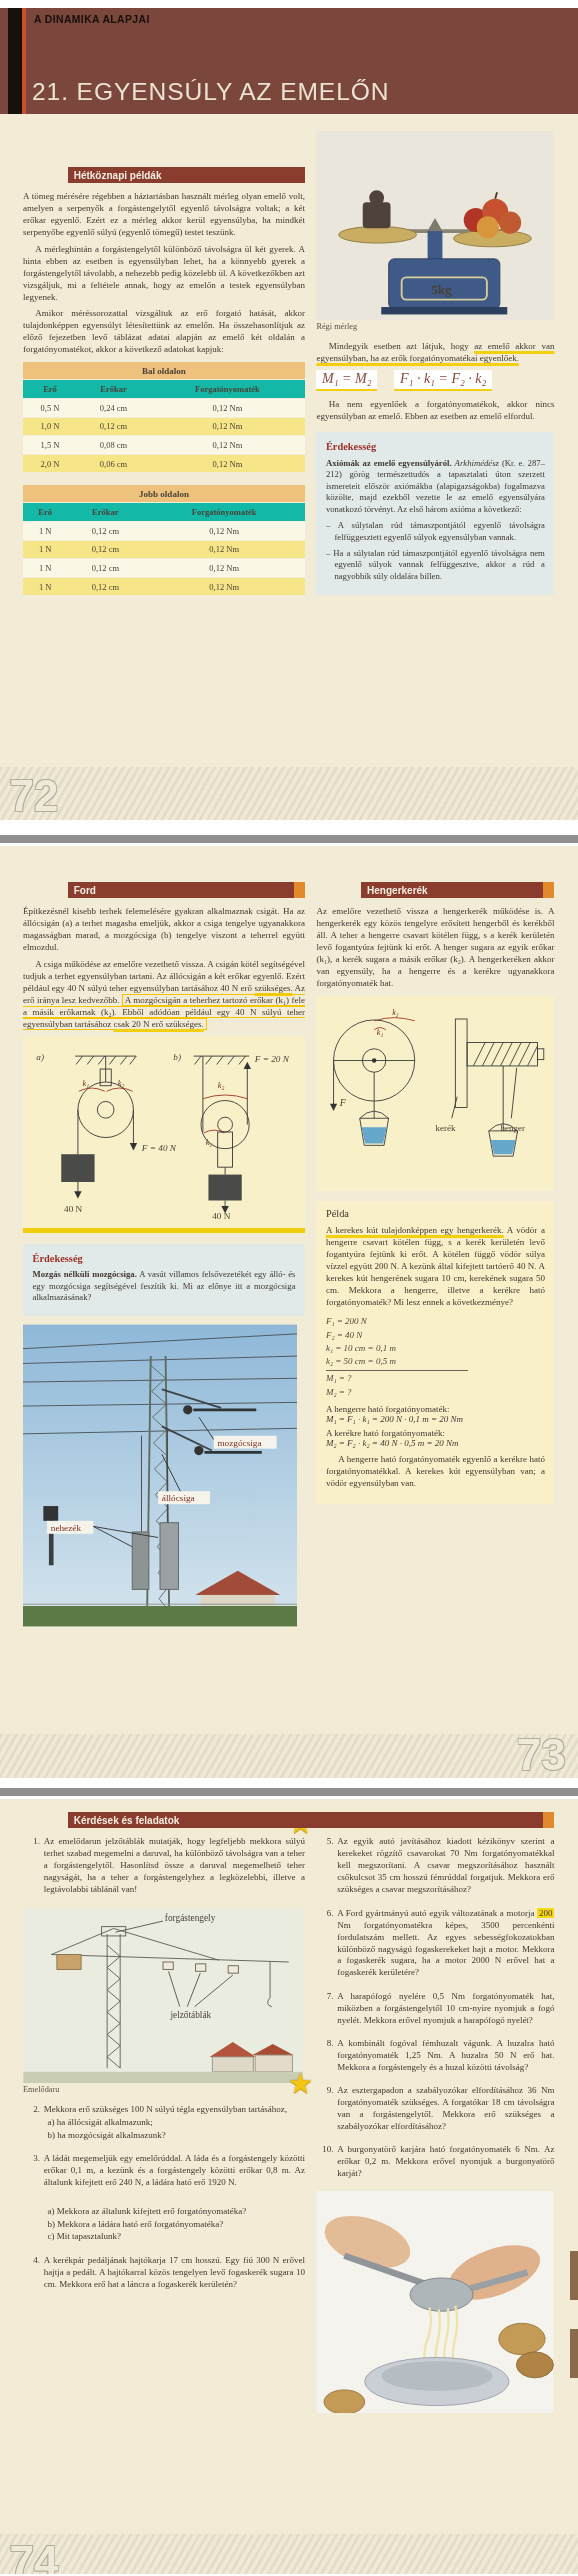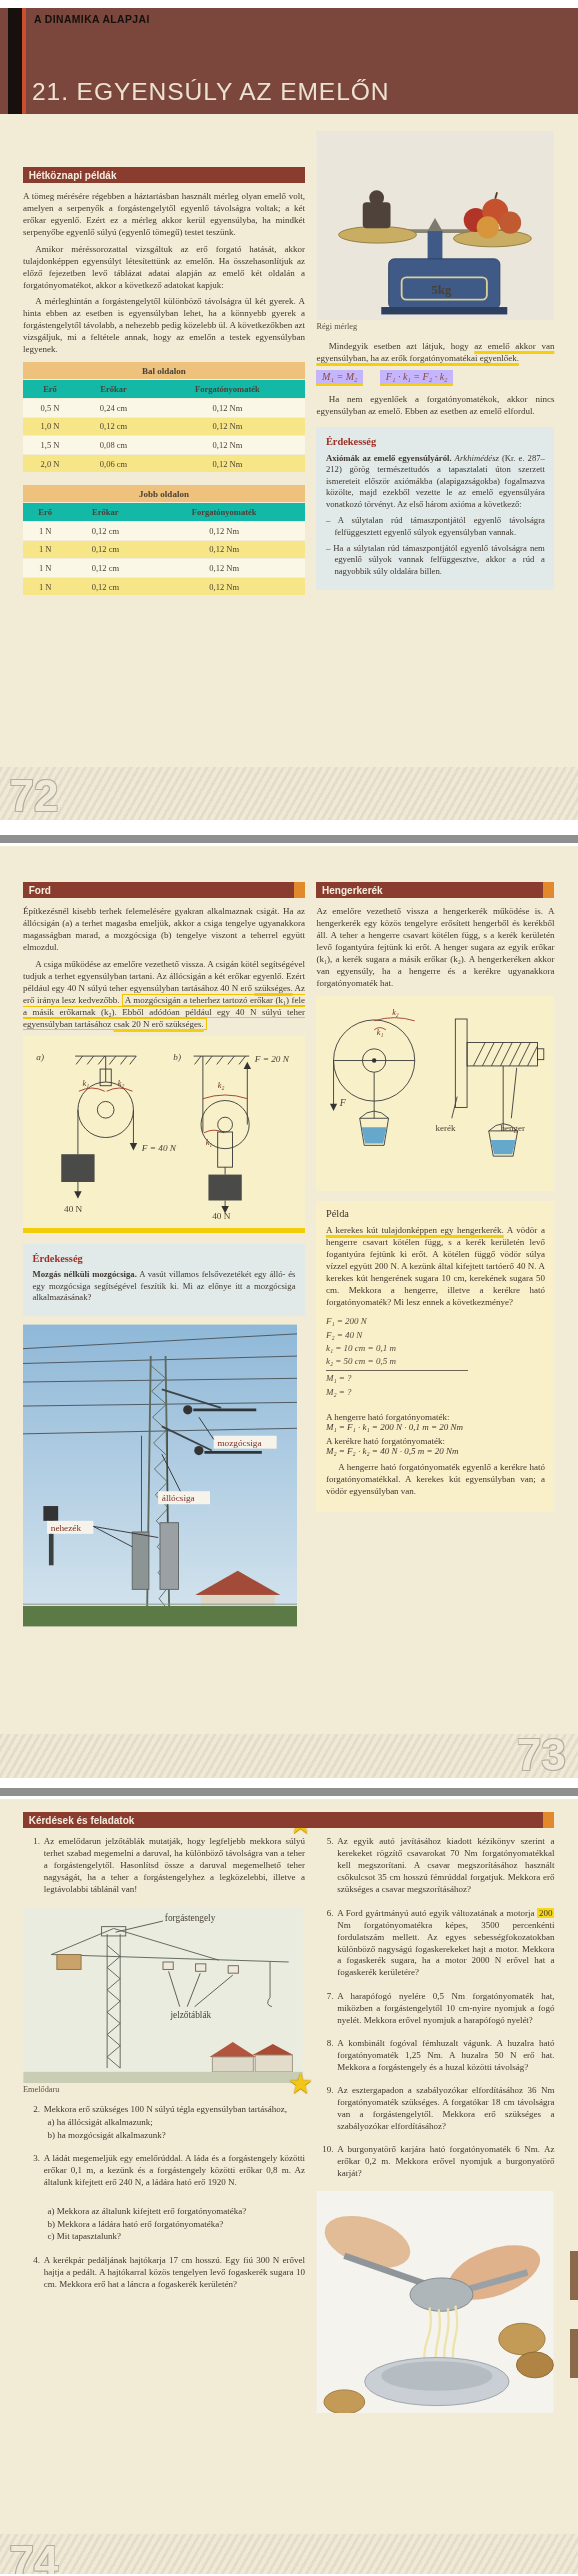--- a/index.html
+++ b/index.html
@@ -21,21 +21,21 @@
           font-weight:bold;font-size:10.4px;color:#15100b;letter-spacing:0.4px;}
   .chap-title{position:absolute;left:32px;bottom:7.6px;font-family:"Liberation Sans",sans-serif;
           font-weight:400;font-size:24.6px;color:#ece2d2;letter-spacing:0.9px;}
 
   
   .cols{display:flex;padding:0 24.6px 0 23px;}
   .colL{width:282px;margin-right:11.4px;}
   .colR{width:238px;}
 
   .bar{background:#8a3d2e;color:#f5ede0;font-family:"Liberation Sans",sans-serif;
-       font-weight:bold;font-size:10px;padding:2.8px 5.7px 1.9px;position:relative;margin-bottom:8.5px;}
+       font-weight:bold;font-size:10px;padding:2.8px 5.7px 1.9px;position:relative;margin-bottom:8.5px;margin-left:45px;}
   .bar .cap{position:absolute;right:0;top:0;bottom:0;width:11.4px;background:#e2892b;}
 
   .p{font-size:9px;line-height:1.33;text-align:justify;margin:0 0 4.7px;}
   .ind{text-indent:12.3px;}
   .ul-y{text-decoration:underline;text-decoration-color:#f4cf0e;text-decoration-thickness:2.8px;text-underline-offset:1.9px;}
   .box-y{border:1.9px solid #f2c500;padding:0 1.9px;}
   .hl-y{background:#f7d815;padding:0 1.9px;}
 
   
   table.dt{border-collapse:collapse;width:100%;margin:5.7px 0 11.4px;font-size:8.5px;
@@ -45,36 +45,36 @@
   table.dt .t-head th{background:#14b8a6;font-weight:bold;}
   table.dt tbody tr:nth-child(odd) td{background:#fbf7e6;}
   table.dt tbody tr:nth-child(even) td{background:#f7e687;}
 
   
   figure{margin:0;}
   .photo{display:block;}
   .caption{font-size:8.3px;color:#5a5248;margin:2.8px 0 9.5px;}
 
   .formulas{margin:3.8px 0 7.6px;display:flex;gap:17px;}
-  .formula{font-style:italic;color:#8a4a3a;background:#c4b5fd;border-bottom:2.8px solid #f4cf0e;
-           padding:1.9px 5.7px;font-size:10px;}
+  .formula{font-style:italic;color:#8a4a3a;background:#ffffff;border-bottom:2.8px solid #f4cf0e;
+           padding:1.9px 5.7px;font-size:14px;}
 
   .interest{background:#e1e9e9;padding:8.5px 9.5px 7.6px;margin-top:9.5px;}
   .interest h3{margin:0 0 5.7px;font-size:10.4px;color:#9c2f24;font-family:"Liberation Serif",serif;}
   .interest .p{font-size:8.7px;}
   .interest .bullet{text-indent:0;padding-left:8.5px;text-indent:-8.5px;}
 
   .figbox{background:#f7f0c8;padding:5.7px 3.8px 1.9px;margin:5.7px 0 0;}
   .fig-rule{height:4.7px;background:#f2cd0a;margin:0 0 11.4px;}
 
   .pelda{background:#f9efc9;padding:7.6px 9.5px 9.5px;margin-top:9.5px;}
   .pelda h3{margin:0 0 5.7px;font-size:10.4px;font-weight:normal;color:#3f362c;}
   .given{font-style:italic;color:#55493d;font-size:9px;line-height:1.45;margin:6.6px 0 0;}
   .given-rule{border:none;border-top:1.4px solid #6d6254;width:142px;margin:1.9px 0;}
-  .sol{margin-top:13px;}
+  .sol{margin-top:5px;}
   .sol .lbl{font-size:9px;}
   .sol .eq{font-style:italic;font-size:9px;margin-bottom:4.7px;}
 
   
   .foot{position:absolute;left:0;right:0;bottom:0;height:53px;
         background:repeating-linear-gradient(120deg,#e2dcc9 0 2.8px,#efe9d6 2.8px 6.6px);}
   .pnum{position:absolute;bottom:-1.9px;font-family:"Liberation Sans",sans-serif;font-weight:bold;
         font-size:44px;color:#efe9da;
         text-shadow:-0.9px -0.9px 0 #b3ad9c,0.9px -0.9px 0 #b3ad9c,-0.9px 0.9px 0 #b3ad9c,0.9px 0.9px 0 #b3ad9c;}
   .pnum.left{left:9.5px;} .pnum.right{right:13.2px;}
@@ -105,22 +105,22 @@
       <div class="kicker">A DINAMIKA ALAPJAI</div>
       <div class="chap-title">21. EGYENSÚLY AZ EMELŐN</div>
     </header>
 
     <div class="cols" style="margin-top:11.4px;">
       <div class="colL" style="padding-top:42px;">
         <div class="bar">
           <span>Hétköznapi példák</span>
         </div>
         <p class="p">A tömeg mérésére régebben a háztartásban használt mérleg olyan emelő volt, amelyen a serpenyők a forgástengelytől egyenlő távolságra voltak; a két erőkar egyenlő. Ezért ez a mérleg akkor kerül egyensúlyba, ha mindkét serpenyőbe egyenlő súlyú (egyenlő tömegű) testet teszünk.</p>
+        <p class="p ind">A mérleghintán a forgástengelytől különböző távolságra ül két gyerek. A hinta ebben az esetben is egyensúlyban lehet, ha a könnyebb gyerek a forgástengelytől távolabb, a nehezebb pedig közelebb ül. A következőkben azt vizsgáljuk, mi a feltétele annak, hogy az emelőn a testek egyensúlyban legyenek.</p>
         <p class="p ind">Amikor méréssorozattal vizsgáltuk az erő forgató hatását, akkor tulajdonképpen egyensúlyt létesítettünk az emelőn. Ha összehasonlítjuk az előző fejezetben levő táblázat adatai alapján az emelő két oldalán a forgatónyomatékot, akkor a következő adatokat kapjuk:</p>
-        <p class="p ind">A mérleghintán a forgástengelytől különböző távolságra ül két gyerek. A hinta ebben az esetben is egyensúlyban lehet, ha a könnyebb gyerek a forgástengelytől távolabb, a nehezebb pedig közelebb ül. A következőkben azt vizsgáljuk, mi a feltétele annak, hogy az emelőn a testek egyensúlyban legyenek.</p>
 
         <table class="dt">
           <thead>
             <tr class="t-title">
                 <th colspan="3">Bal oldalon</th>
               </tr>
             <tr class="t-head">
               <th>Erő</th>
               <th>Erőkar</th>
               <th>Forgatónyomaték</th>

